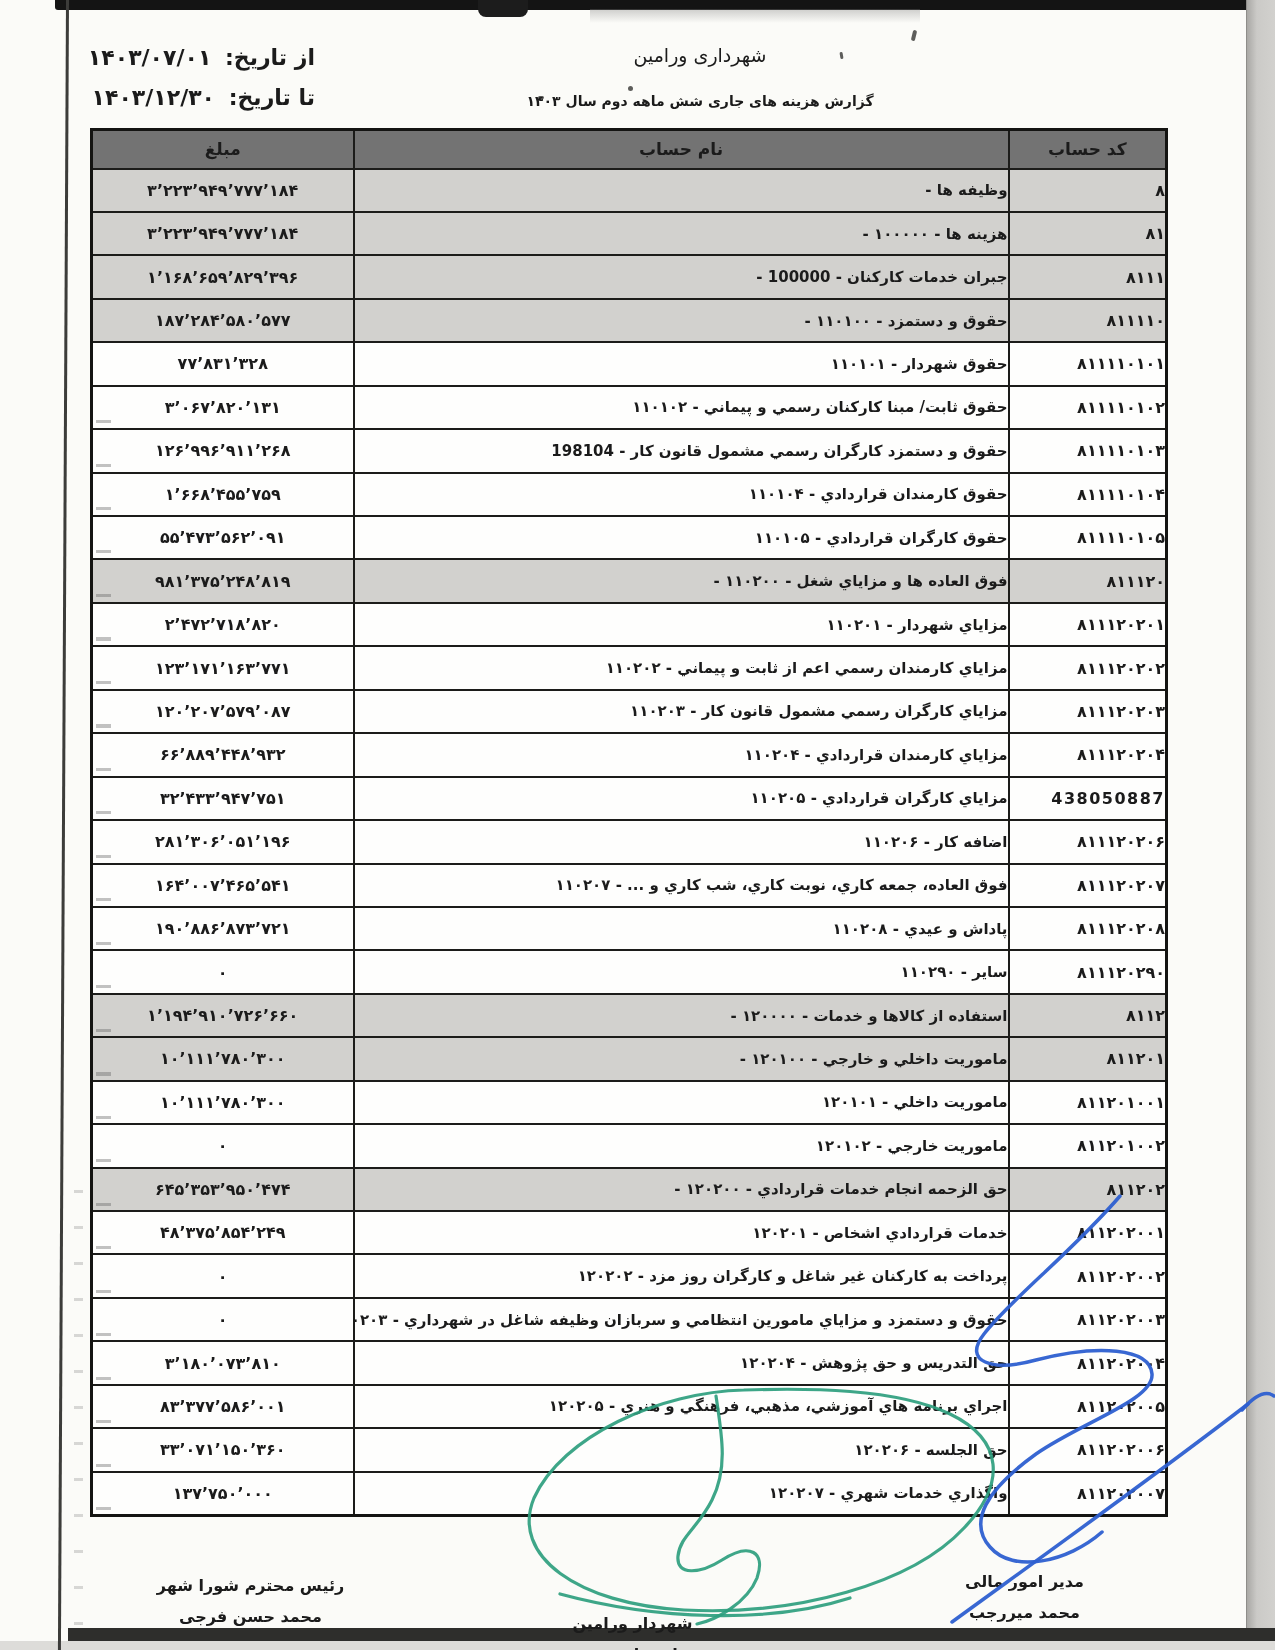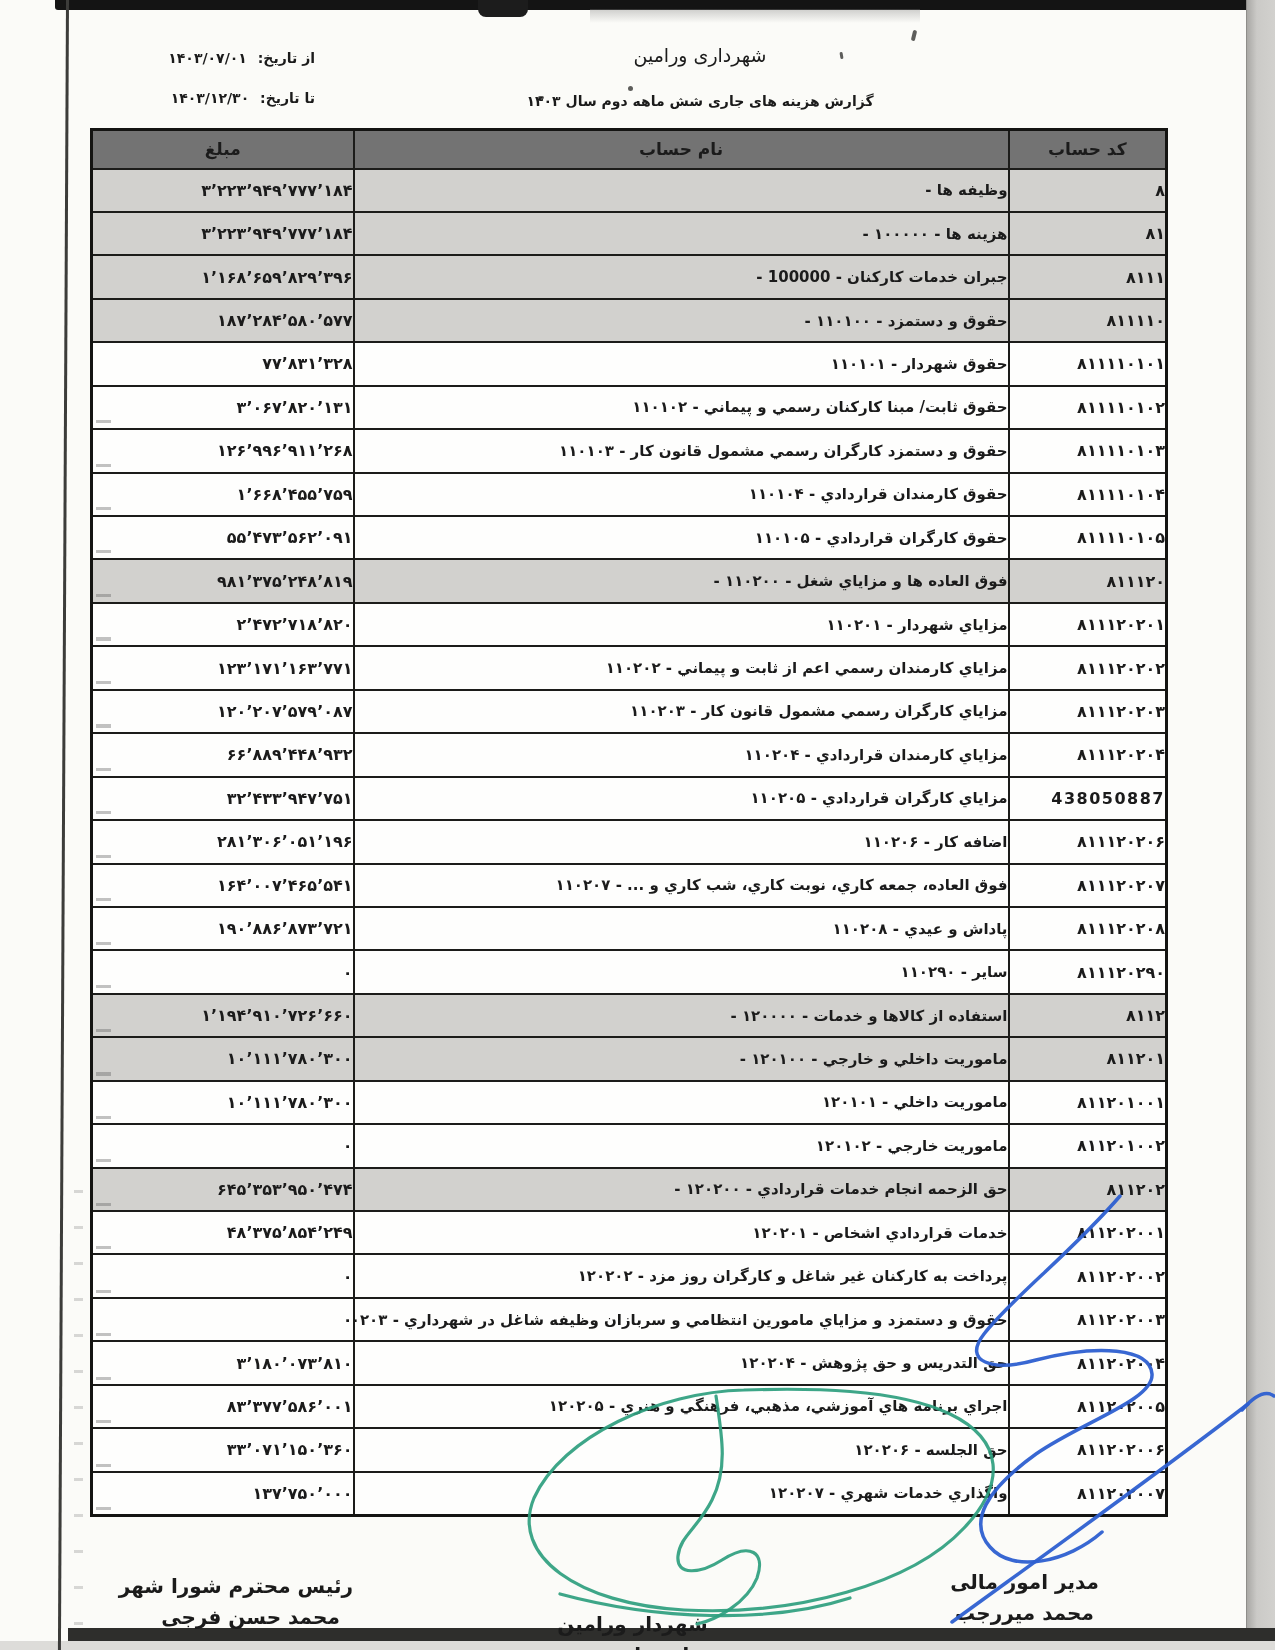--- a/index.html
+++ b/index.html
@@ -28,43 +28,43 @@
   .speck.s2 { left:628px; top:86px;  width:5px;  height:5px;  border-radius:50%; }
   .speck.s3 { left:538px; top:96px;  width:6px;  height:3px; }
   .speck.s4 { left:840px; top:52px;  width:3px;  height:7px;  transform:rotate(-10deg); }
 
   
   .hdr-org    { position:absolute; top:44px;  left:380px; width:640px; text-align:center;
                 direction:rtl; font-size:19px; font-weight:400; }
   .hdr-report { position:absolute; top:93px;  left:330px; width:740px; text-align:center;
                 direction:rtl; font-size:14px; font-weight:700; }
   .hdr-dates  { position:absolute; top:47px;  left:95px;  width:220px; direction:rtl; text-align:right;
-                font-size:14px; font-weight:700; line-height:22px; }
+                font-size:22px; font-weight:700; line-height:22px; }
   .hdr-dates .date-line { margin-bottom:18px; white-space:nowrap; }
   .hdr-dates .lbl { margin-left:6px; }
 
   
   table.acct { position:absolute; top:128px; left:90px; width:1075px;
                border-collapse:collapse; table-layout:fixed; direction:rtl;
                background:#fefefd; }
   table.acct col.c-code   { width:158px; }
   table.acct col.c-name   { width:655px; }
   table.acct col.c-amount { width:262px; }
   table.acct th, table.acct td { border:2px solid #1c1c1a; box-sizing:border-box; padding:0; }
   table.acct { border:3px solid #141412; }
   table.acct thead tr { height:39px; }
   table.acct thead th { font-size:17px; font-weight:700; text-align:center; background:#737373; }
   table.acct tbody tr { height:43.45px; }
   td.code   { text-align:right; padding-right:14px; font-size:16px;  font-weight:700; letter-spacing:1.5px; white-space:nowrap; }
   td.name   { text-align:right; padding-right:6px;  font-size:15px;  font-weight:700; white-space:nowrap; overflow:hidden; }
-  td.amount { direction:ltr; text-align:right; padding-right:16px; font-size:16px; font-weight:700; letter-spacing:.5px; white-space:nowrap; }
+  td.amount { direction:ltr; text-align:center; padding-right:16px; font-size:16px; font-weight:700; letter-spacing:.5px; white-space:nowrap; }
   tr.shaded td { background:#d2d1ce; }
 
   
-  .sig { position:absolute; direction:rtl; text-align:center; font-weight:700; font-size:20px; line-height:20px; z-index:4; }
+  .sig { position:absolute; direction:rtl; text-align:center; font-weight:700; font-size:16px; line-height:20px; z-index:4; }
   .sig .sig-title { margin-bottom:11px; white-space:nowrap; }
   .sig .sig-name  { white-space:nowrap; }
   .sig.sig-right  { left:937px; top:1572px; width:175px; }
   .sig.sig-center { left:545px; top:1614px; width:175px; }
   .sig.sig-left   { left:148px; top:1576px; width:205px; }
 
   
   svg.ink-overlay { position:absolute; left:0; top:0; width:1275px; height:1650px; z-index:6; pointer-events:none; }
   svg.ink-overlay path { fill:none; stroke-linecap:round; stroke-linejoin:round; }
   path.ink-green { stroke-width:3.2px; opacity:.92; }
@@ -139,21 +139,21 @@
     <td class="name">حقوق شهردار - ۱۱۰۱۰۱</td>
     <td class="amount">۷۷’۸۳۱’۳۲۸</td>
   </tr>
       <tr>
     <td class="code">۸۱۱۱۱۰۱۰۲</td>
     <td class="name">حقوق ثابت/ مبنا کارکنان رسمي و پیماني - ۱۱۰۱۰۲</td>
     <td class="amount">۳’۰۶۷’۸۲۰’۱۳۱</td>
   </tr>
       <tr>
     <td class="code">۸۱۱۱۱۰۱۰۳</td>
-    <td class="name">حقوق و دستمزد کارگران رسمي مشمول قانون کار - ۱۱۰۱۰۳</td>
+    <td class="name">حقوق و دستمزد کارگران رسمي مشمول قانون کار - 198104</td>
     <td class="amount">۱۲۶’۹۹۶’۹۱۱’۲۶۸</td>
   </tr>
       <tr>
     <td class="code">۸۱۱۱۱۰۱۰۴</td>
     <td class="name">حقوق کارمندان قراردادي - ۱۱۰۱۰۴</td>
     <td class="amount">۱’۶۶۸’۴۵۵’۷۵۹</td>
   </tr>
       <tr>
     <td class="code">۸۱۱۱۱۰۱۰۵</td>
     <td class="name">حقوق کارگران قراردادي - ۱۱۰۱۰۵</td>

